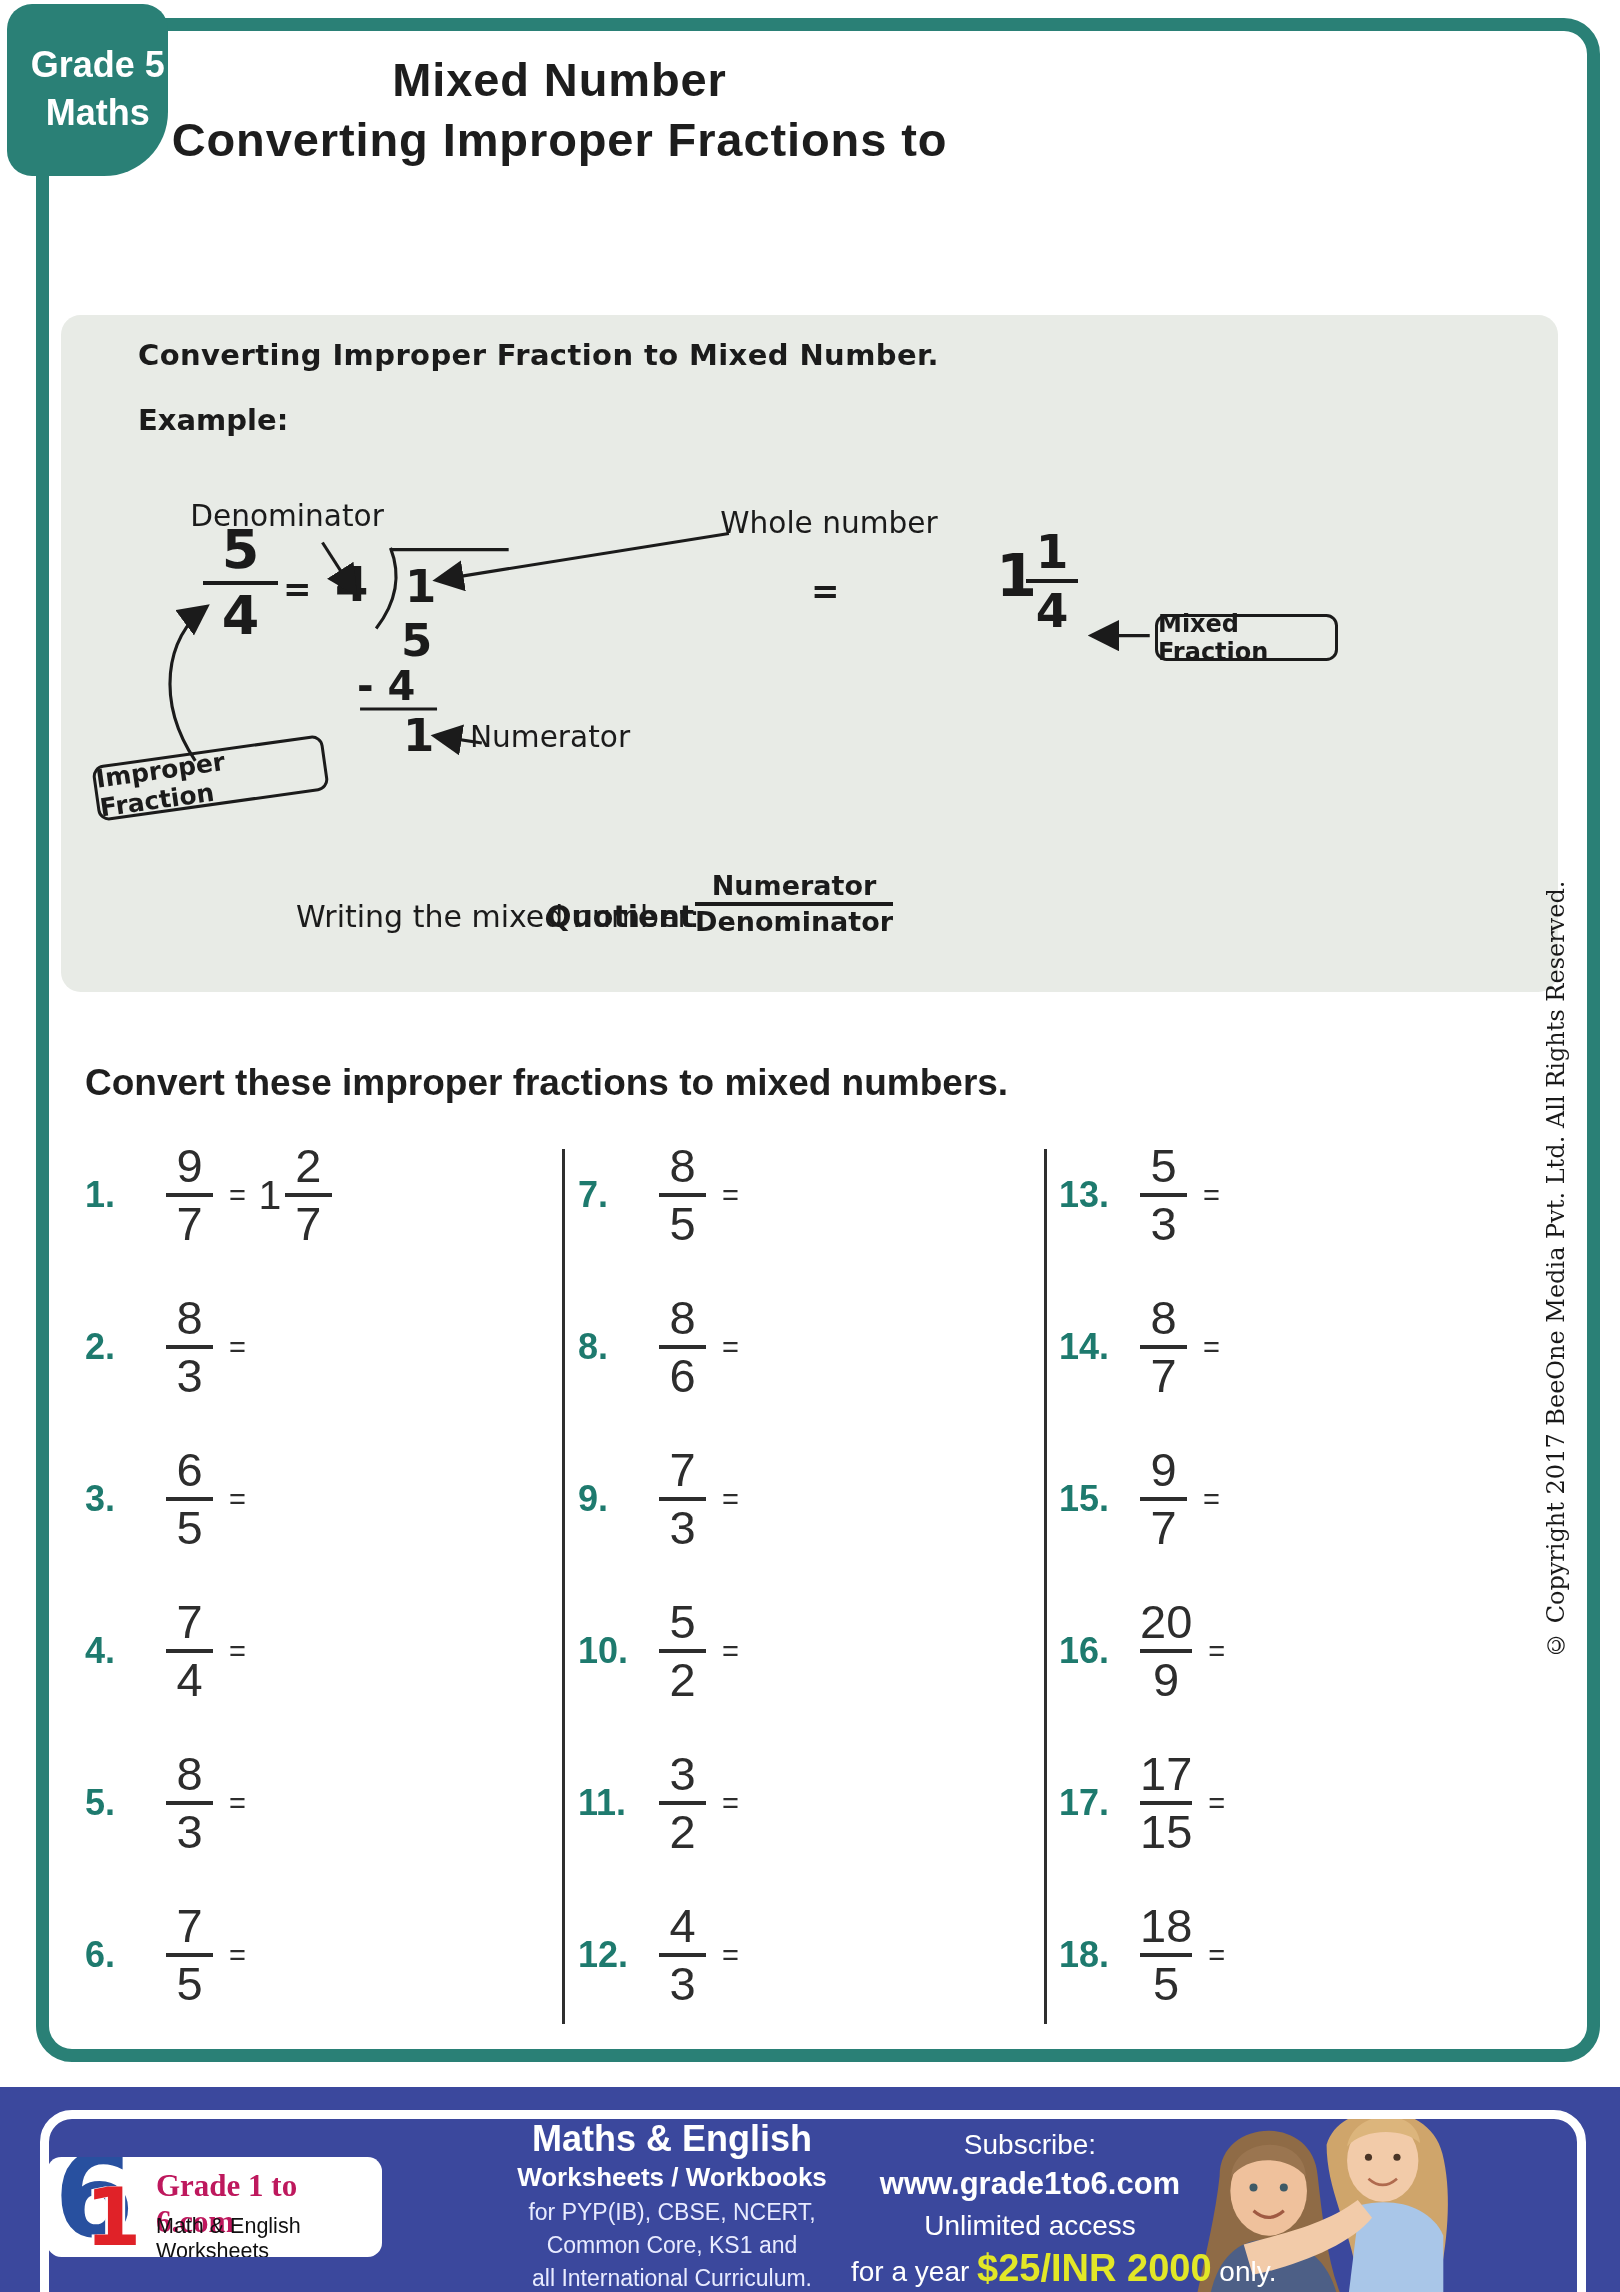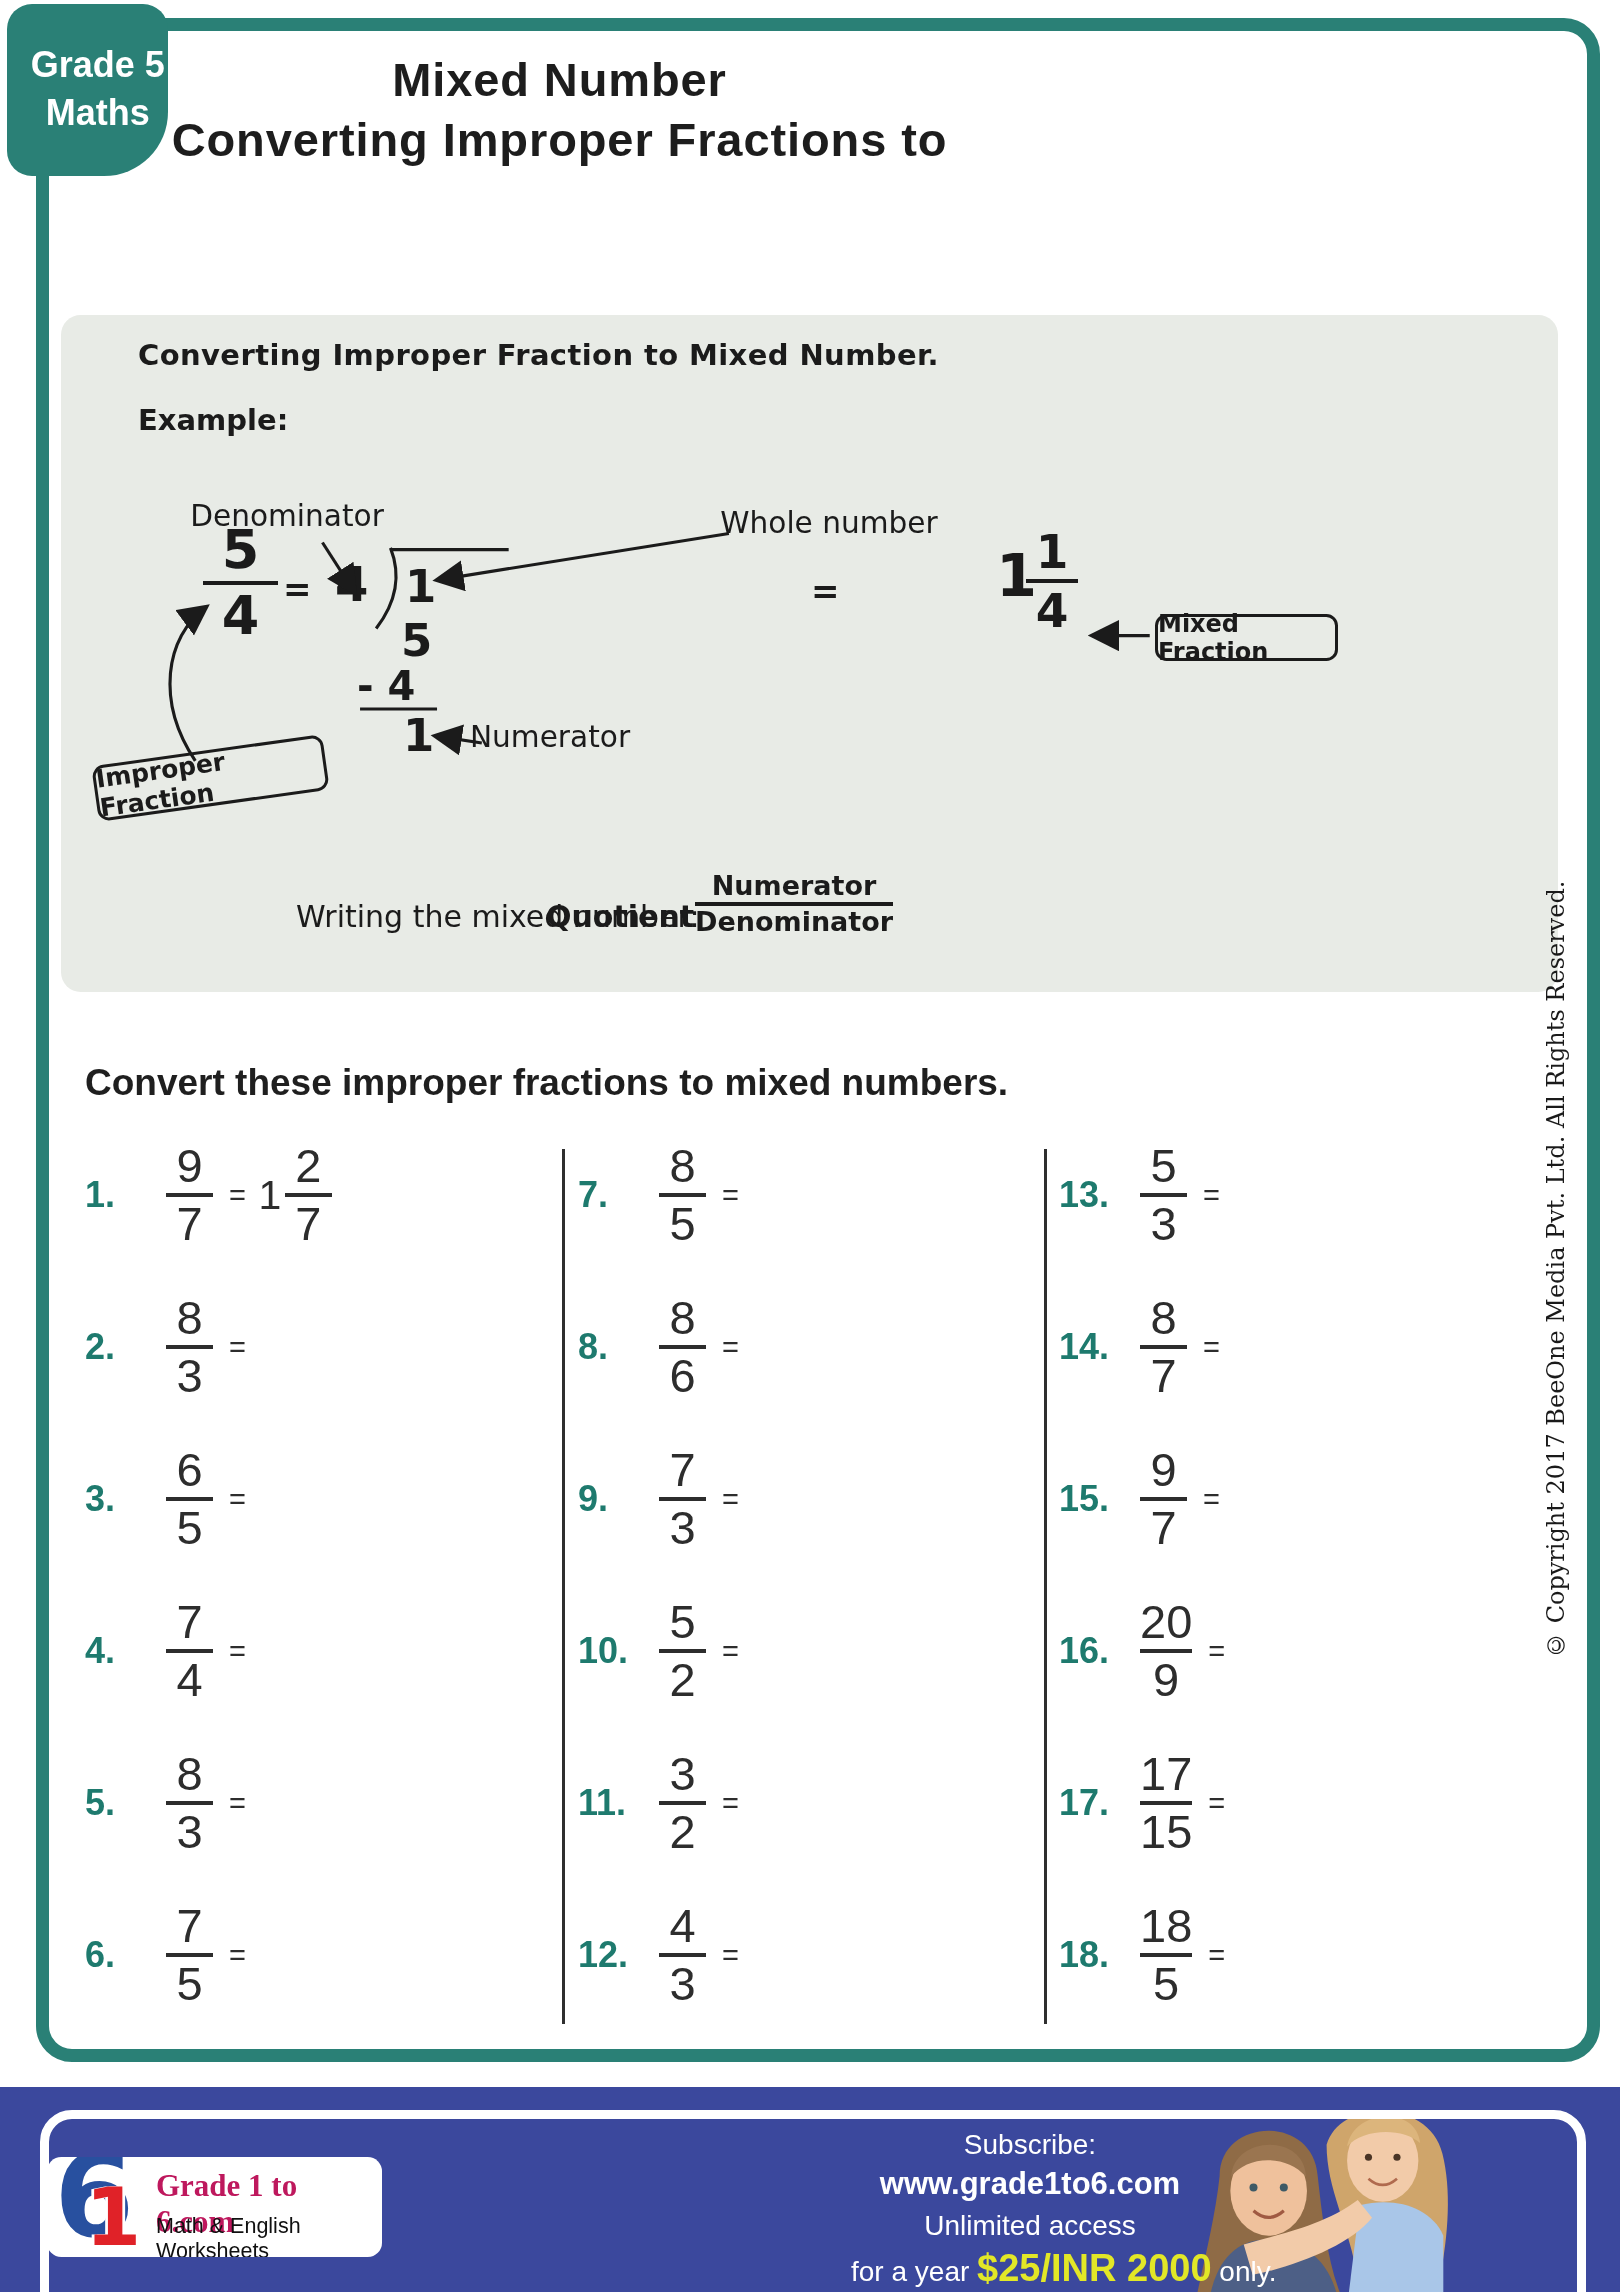--- a/index.html
+++ b/index.html
@@ -374,20 +374,27 @@
   </div>
   <div class="footer-outline"></div>
 
   <div class="logo-box">
     <span class="logo-six">6</span>
     <span class="logo-one">1</span>
     <div class="logo-site">Grade 1 to 6.com</div>
     <div class="logo-tag">Math &amp; English Worksheets</div>
   </div>
 
+  <div class="promo">
+    <div class="t">Maths &amp; English</div>
+    <div class="s">Worksheets / Workbooks</div>
+    <div class="l">for PYP(IB), CBSE, NCERT,</div>
+    <div class="l">Common Core, KS1 and</div>
+    <div class="l">all International Curriculum.</div>
+  </div>
 
   <div class="subscribe">
     <div class="lab">Subscribe:</div>
     <div class="url">www.grade1to6.com</div>
     <div class="acc">Unlimited access</div>
     <div class="price-line">
       <span>for a year </span><span class="price">$25/INR 2000</span><span> only.</span>
     </div>
   </div>
 

